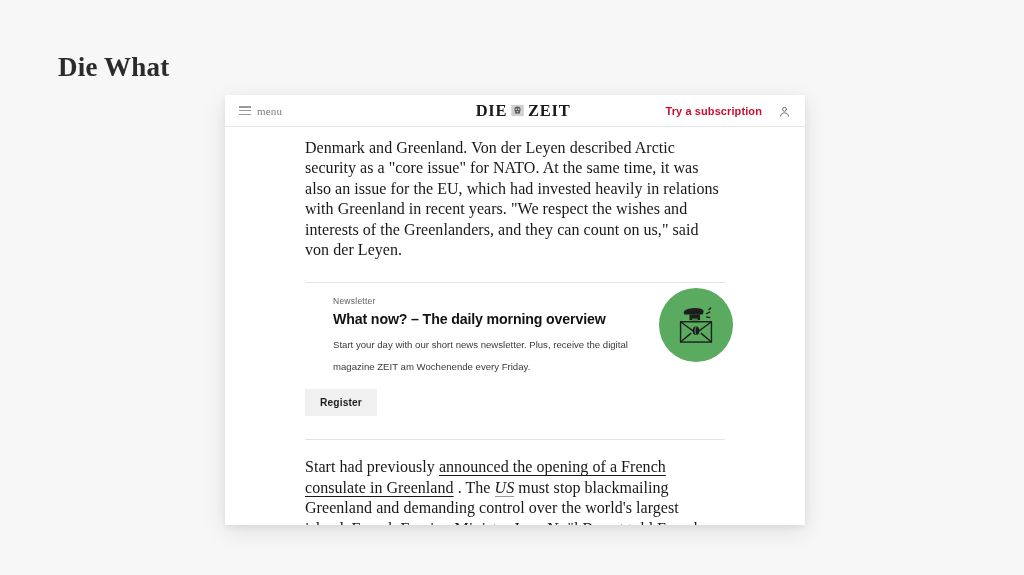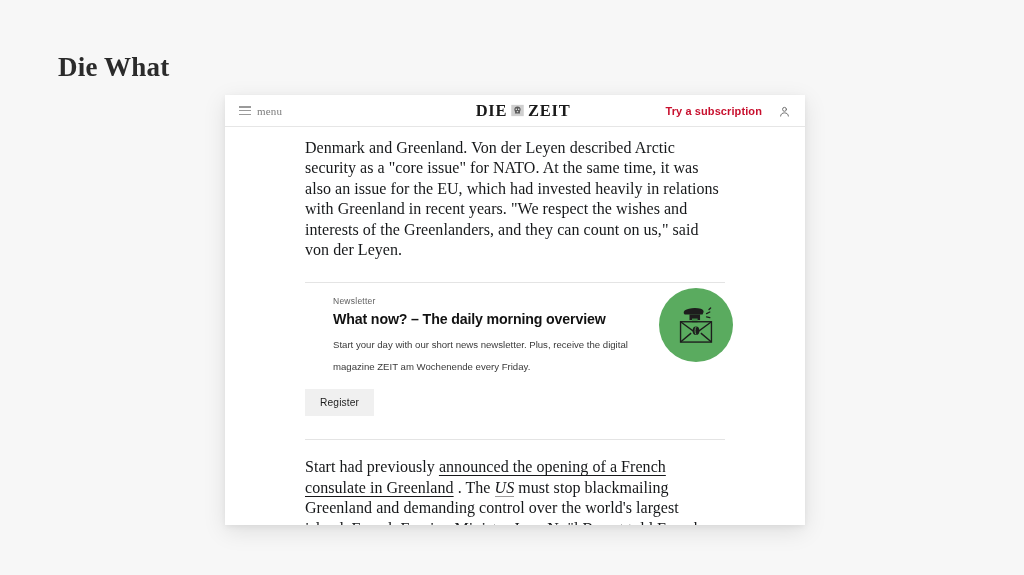--- a/index.html
+++ b/index.html
@@ -204,21 +204,21 @@
     margin-right: -8px;
   }
 
   .register-btn {
     display: inline-block;
     margin: 11px 0 0 0;
     background: #f0f0f0;
     border: none;
     font-family: "Liberation Sans", sans-serif;
     font-size: 10.2px;
-    font-weight: 400;
+    font-weight: 700;
     color: #1d1d1d;
     padding: 8px 15px;
     cursor: pointer;
     letter-spacing: 0.15px;
   }
   .register-wrap { padding: 0 80px; }
 
   .post-newsletter { padding-top: 17px; }
 </style>
 </head>

